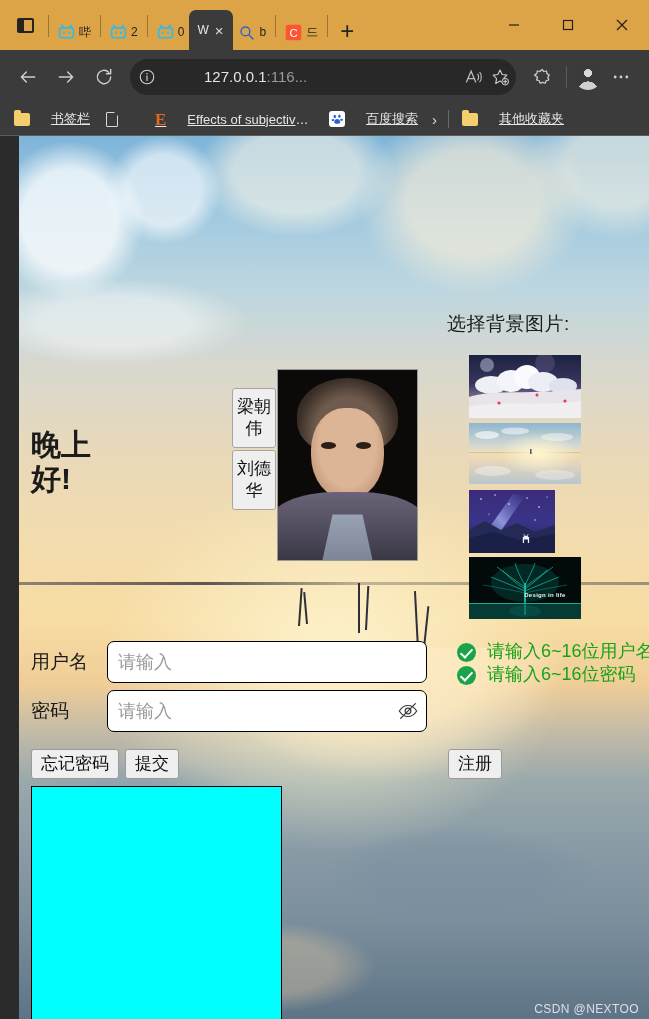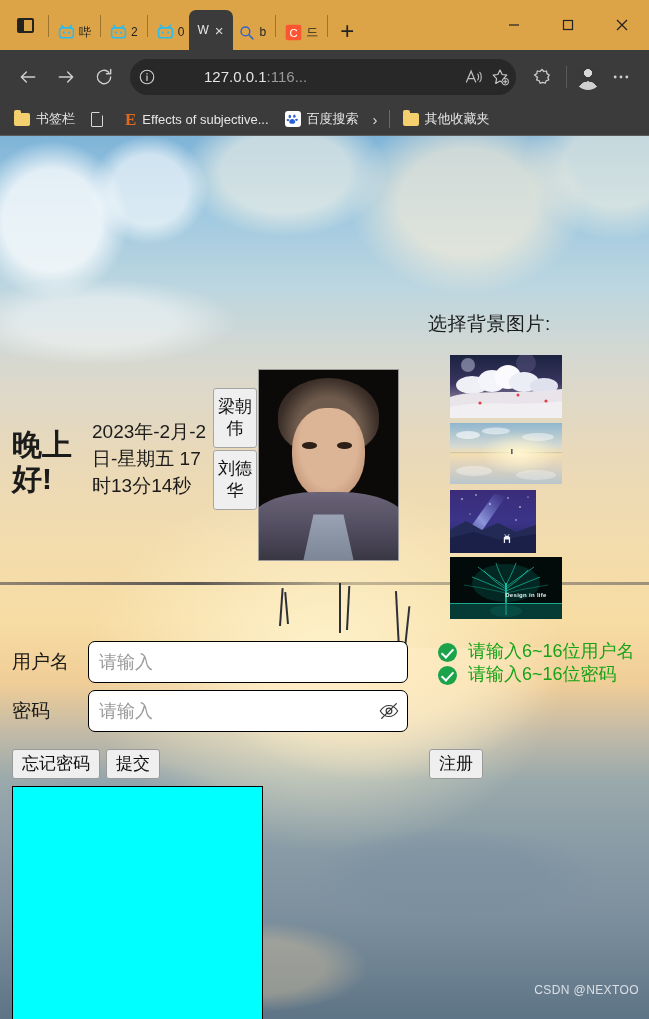--- a/index.html
+++ b/index.html
@@ -88,22 +88,22 @@
     content: ""; position: absolute; left: 2px; right: 2px; bottom: 0; height: 10px;
     background: radial-gradient(ellipse at 50% 100%, #cfcfcf 0 60%, transparent 61%);
   }
 
   
   .bookmarks {
     height: 33px; background: #3b3b3b; display: flex; align-items: center;
     padding: 0 8px; gap: 4px; flex: none; border-bottom: 1px solid #5a5a5a;
   }
   .bm {
-    display: flex; align-items: center; gap: 6px; padding: 3px 6px; border-radius: 5px;
-    font-size: 13px; color: #e6e6e6; white-space: nowrap; cursor: pointer; max-width: 170px;
+    display: flex; align-items: center; gap: 21px; padding: 3px 6px; border-radius: 5px;
+    font-size: 13px; color: #e6e6e6; white-space: nowrap; cursor: pointer; max-width: 170px; text-decoration: underline;
   }
   .bm .lbl { overflow: hidden; text-overflow: ellipsis; }
   .folder-ico {
     width: 16px; height: 13px; background: #f3cf6e; border-radius: 2px; flex: none;
     position: relative;
   }
   .folder-ico::before {
     content: ""; position: absolute; top: -3px; left: 0; width: 7px; height: 4px;
     background: #f3cf6e; border-radius: 2px 2px 0 0;
   }
@@ -118,21 +118,21 @@
   .e-ico { font-family: "Liberation Serif", serif; color: #e06a1b; font-size: 17px; font-weight: 700; line-height: 1; }
   .baidu-ico {
     width: 16px; height: 16px; background: #fff; border-radius: 3px; flex: none;
     display: flex; align-items: center; justify-content: center; font-size: 11px; color: #2b60d5;
   }
   .chev-more { color: #ddd; font-size: 15px; padding: 0 4px; cursor: pointer; }
   .bm-div { width: 1px; height: 18px; background: #6a6a6a; margin: 0 3px; }
 
   
   .viewport {
-    flex: 1; position: relative; overflow: hidden;
+    flex: 1; position: relative; overflow: hidden; margin-left: 19px;
   }
   .page-bg {
     position: absolute; inset: 0;
     background:
       radial-gradient(ellipse 60% 34% at 50% 60%, rgba(255,246,210,0.92) 0%, rgba(255,230,180,0) 62%),
       linear-gradient(to bottom,
         #7fb4d8 0%,
         #9ec8e0 8%,
         #bcd6e0 17%,
         #d8d8cf 26%,
@@ -277,21 +277,21 @@
     position: absolute; background: #efefef; border: 1px solid #9a9a9a; border-radius: 3px;
     font-size: 17px; color: #111; padding: 4px 9px; cursor: pointer;
     font-family: "Liberation Sans", sans-serif; line-height: 1.15;
   }
 
   .cyanbox {
     position: absolute; left: 12px; top: 650px; width: 251px; height: 253px;
     background: #00ffff; border: 1px solid #000;
   }
   .watermark {
-    position: absolute; right: 10px; bottom: 22px; font-size: 12px;
+    position: absolute; right: 10px; bottom: 3px; font-size: 12px;
     color: rgba(240,240,245,.85); letter-spacing: .4px;
   }
 </style>
 </head>
 <body>
 
 <div class="browser">
 
   <div class="titlebar">
     <div class="tabstrip">
@@ -576,21 +576,20 @@
           <ellipse cx="56" cy="26" rx="34" ry="19" fill="#0df0c8" opacity=".13"></ellipse>
           <rect x="0" y="46" width="112" height="16" fill="#063a35"></rect>
           <rect x="0" y="46" width="112" height="0.8" fill="#2affd8" opacity=".7"></rect>
           <path d="M56 47 L56 58" stroke="#18e0c0" stroke-width="1.1" opacity=".6"></path>
           <ellipse cx="56" cy="54" rx="16" ry="6" fill="#0df0c8" opacity=".09"></ellipse>
           <text class="cap" x="76" y="40" font-size="5" font-family="Liberation Sans" fill="#dff7f2" font-weight="bold" text-anchor="middle">Design in life</text>
         </svg>
       </div>
 
       <div class="greeting">晚上好!</div>
-      <div class="datetime">2023年-2月-2日-星期五 17时13分14秒</div>
 
       <div class="star-btns">
         <div class="star-btn">梁朝伟</div>
         <div class="star-btn">刘德华</div>
       </div>
 
       <div class="portrait">
         <div class="hair"></div>
         <div class="face"></div>
         <div class="eyeL"></div>

